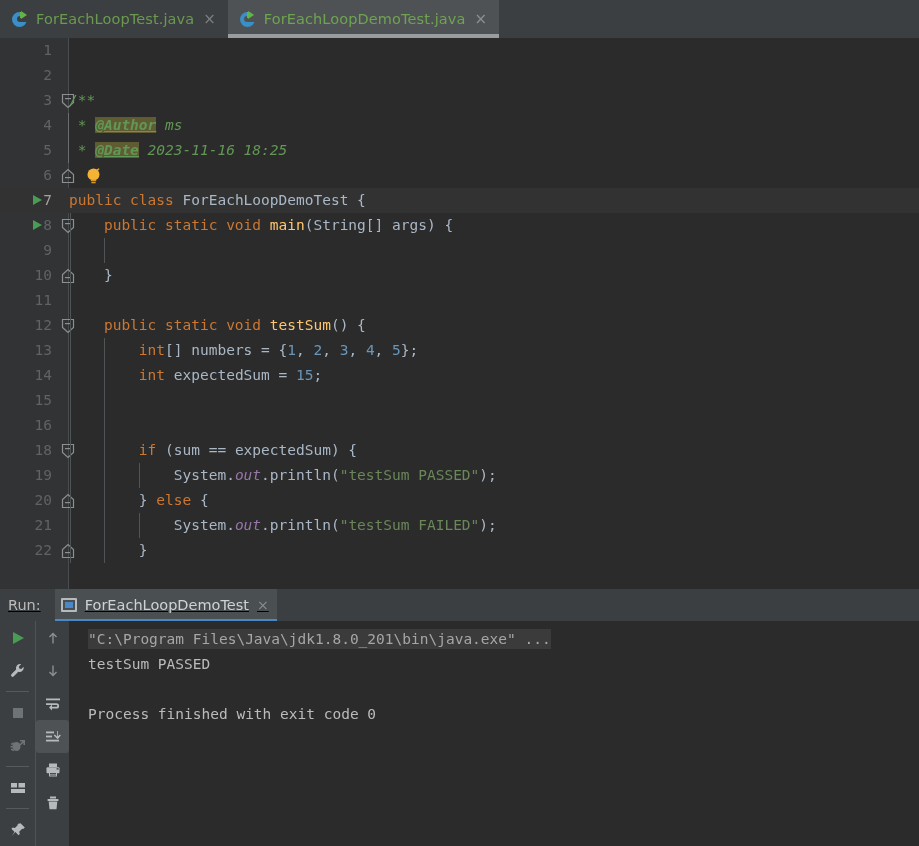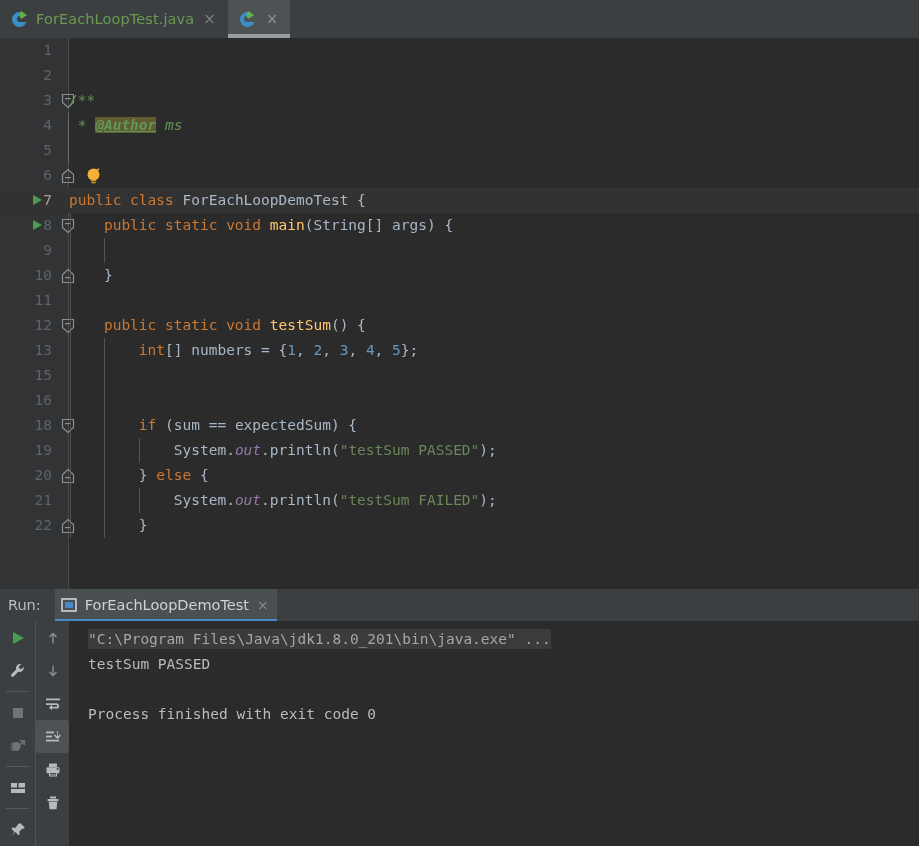--- a/index.html
+++ b/index.html
@@ -214,20 +214,21 @@
   .fldstatic { color: #9876aa; font-style: italic; }
   .id  { color: #a9b7c6; }
 
   
   .runwin {
     position: absolute;
     left: 0; top: 589px;
     width: 919px;
     height: 257px;
     background: #3c3f41;
+    text-decoration: underline;
   }
   .run-header {
     position: relative;
     height: 32px;
     background: #3c3f41;
     display: flex;
     align-items: center;
   }
   .run-label {
     font-size: 14.5px;
@@ -363,36 +364,37 @@
       <span class="tab-close">×</span>
     </div>
     <div class="tab active">
       <span class="icon-javaclass">
         <span class="ring"></span>
           <span class="notch"></span>
           <span class="hole"></span>
         <span class="stem"></span>
           <span class="arrow"></span>
       </span>
+      <span class="tab-label">ForEachLoopDemoTest.java</span>
       <span class="tab-close">×</span>
     </div>
   </div>
 
   <div class="editor">
     <div class="gutter"></div>
     <div class="gutter-sep"></div>
     <div id="code-lines">
         <div class="line"><div class="gutter-num">1</div></div>
         <div class="line"><div class="gutter-num">2</div><div class="code-text"></div></div>
         <div class="line"><div class="gutter-num">3</div><div class="fold"><svg width="14" height="16" viewBox="0 0 14 16">
               <path d="M1.5 1.5h11v8l-5.5 5-5.5-5z" fill="none" stroke="#8c9093" stroke-width="1.2"></path>
               <rect x="4" y="5" width="6" height="1.2" fill="#8c9093"></rect>
             </svg></div><div class="code-text"><span class="cmt">/**</span></div></div>
         <div class="line"><div class="gutter-num">4</div><div class="fold-line"></div><div class="code-text"><span class="cmt"> * </span><span class="tag">@Author</span><span class="cmt"> ms</span></div></div>
-        <div class="line"><div class="gutter-num">5</div><div class="fold-line"></div></div>
+        <div class="line"><div class="gutter-num">5</div><div class="fold-line"></div><div class="code-text"><span class="cmt"> * </span><span class="tag">@Date</span><span class="cmt"> 2023-11-16 18:25</span></div></div>
         <div class="line"><div class="gutter-num">6</div><div class="fold"><svg width="14" height="16" viewBox="0 0 14 16">
               <path d="M1.5 14.5h11v-8l-5.5-5-5.5 5z" fill="none" stroke="#8c9093" stroke-width="1.2"></path>
               <rect x="4" y="9" width="6" height="1.2" fill="#8c9093"></rect>
             </svg></div><div class="bulb"><svg width="17" height="18" viewBox="0 0 17 18">
               <circle cx="8.5" cy="7.5" r="6" fill="#f5b335"></circle>
               <rect x="5.8" y="12.6" width="5.4" height="1.6" fill="#d59a28"></rect>
               <rect x="6.4" y="14.8" width="4.2" height="1.5" fill="#d59a28"></rect>
               <path d="M11.5 2.6l2.3-1.4.7 1.1-2.4 1.4z" fill="#f5b335"></path>
             </svg></div><div class="code-text"></div></div>
         <div class="line current"><div class="gutter-num">7</div><div class="run-marker"></div><div class="code-text"><span class="kw">public class </span><span class="id">ForEachLoopDemoTest</span><span class="id"> {</span></div></div>
@@ -404,20 +406,21 @@
         <div class="line"><div class="gutter-num">10</div><div class="fold"><svg width="14" height="16" viewBox="0 0 14 16">
               <path d="M1.5 14.5h11v-8l-5.5-5-5.5 5z" fill="none" stroke="#8c9093" stroke-width="1.2"></path>
               <rect x="4" y="9" width="6" height="1.2" fill="#8c9093"></rect>
             </svg></div><div class="iguide" style="left: 69.5px;"></div><div class="code-text"><span class="id">    }</span></div></div>
         <div class="line"><div class="gutter-num">11</div><div class="iguide" style="left: 69.5px;"></div><div class="code-text"></div></div>
         <div class="line"><div class="gutter-num">12</div><div class="fold"><svg width="14" height="16" viewBox="0 0 14 16">
               <path d="M1.5 1.5h11v8l-5.5 5-5.5-5z" fill="none" stroke="#8c9093" stroke-width="1.2"></path>
               <rect x="4" y="5" width="6" height="1.2" fill="#8c9093"></rect>
             </svg></div><div class="iguide" style="left: 69.5px;"></div><div class="code-text"><span class="id">    </span><span class="kw">public static void </span><span class="fn">testSum</span><span class="id">() {</span></div></div>
         <div class="line"><div class="gutter-num">13</div><div class="iguide" style="left: 69.5px;"></div><div class="iguide" style="left: 104.3px;"></div><div class="code-text"><span class="id">        </span><span class="kw">int</span><span class="id">[] numbers = {</span><span class="num">1</span><span class="id">, </span><span class="num">2</span><span class="id">, </span><span class="num">3</span><span class="id">, </span><span class="num">4</span><span class="id">, </span><span class="num">5</span><span class="id">};</span></div></div>
+        <div class="line"><div class="gutter-num">14</div><div class="iguide" style="left: 69.5px;"></div><div class="iguide" style="left: 104.3px;"></div><div class="code-text"><span class="id">        </span><span class="kw">int</span><span class="id"> expectedSum = </span><span class="num">15</span><span class="id">;</span></div></div>
         <div class="line"><div class="gutter-num">15</div><div class="iguide" style="left: 69.5px;"></div><div class="iguide" style="left: 104.3px;"></div><div class="code-text"></div></div>
         <div class="line"><div class="gutter-num">16</div><div class="iguide" style="left: 69.5px;"></div><div class="iguide" style="left: 104.3px;"></div></div>
         <div class="line"><div class="gutter-num">18</div><div class="fold"><svg width="14" height="16" viewBox="0 0 14 16">
               <path d="M1.5 1.5h11v8l-5.5 5-5.5-5z" fill="none" stroke="#8c9093" stroke-width="1.2"></path>
               <rect x="4" y="5" width="6" height="1.2" fill="#8c9093"></rect>
             </svg></div><div class="iguide" style="left: 69.5px;"></div><div class="iguide" style="left: 104.3px;"></div><div class="code-text"><span class="id">        </span><span class="kw">if</span><span class="id"> (sum == expectedSum) {</span></div></div>
         <div class="line"><div class="gutter-num">19</div><div class="iguide" style="left: 69.5px;"></div><div class="iguide" style="left: 104.3px;"></div><div class="iguide" style="left: 139.1px;"></div><div class="code-text"><span class="id">            System.</span><span class="fldstatic">out</span><span class="id">.println(</span><span class="str">"testSum PASSED"</span><span class="id">);</span></div></div>
         <div class="line"><div class="gutter-num">20</div><div class="fold"><svg width="14" height="16" viewBox="0 0 14 16">
               <path d="M1.5 14.5h11v-8l-5.5-5-5.5 5z" fill="none" stroke="#8c9093" stroke-width="1.2"></path>
               <rect x="4" y="9" width="6" height="1.2" fill="#8c9093"></rect>

